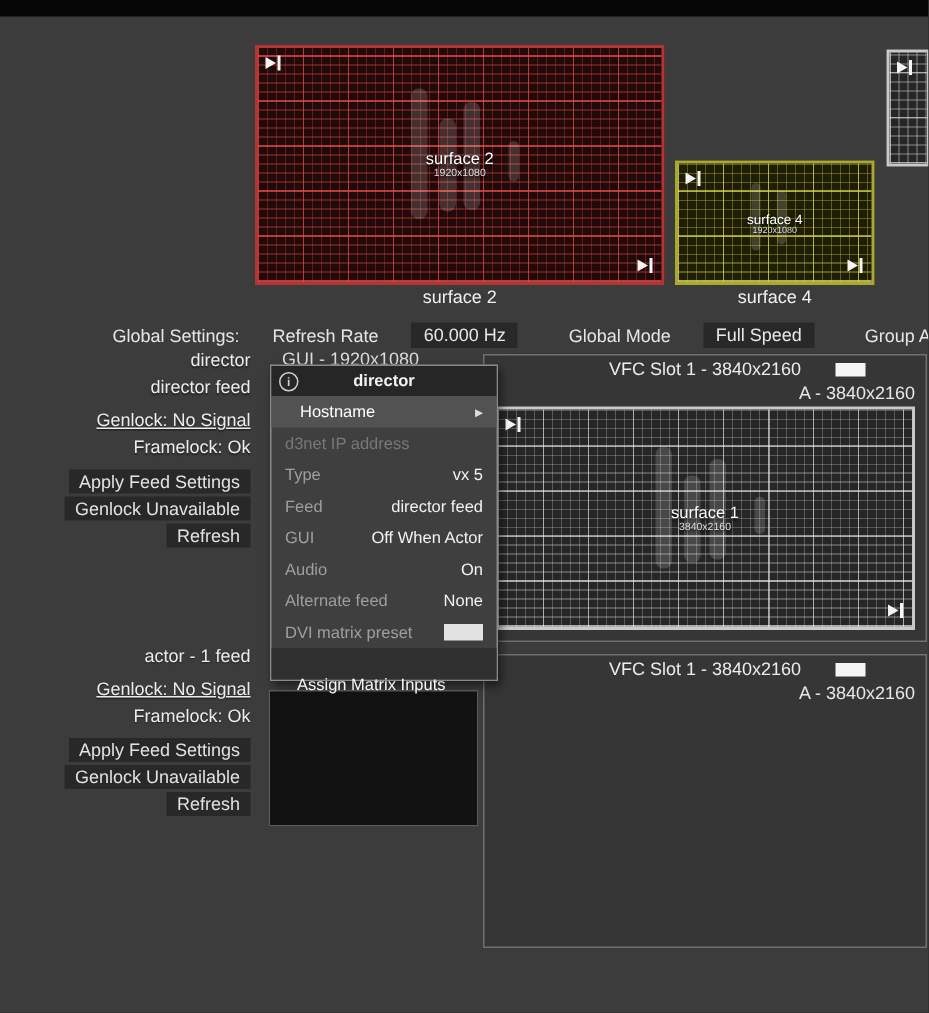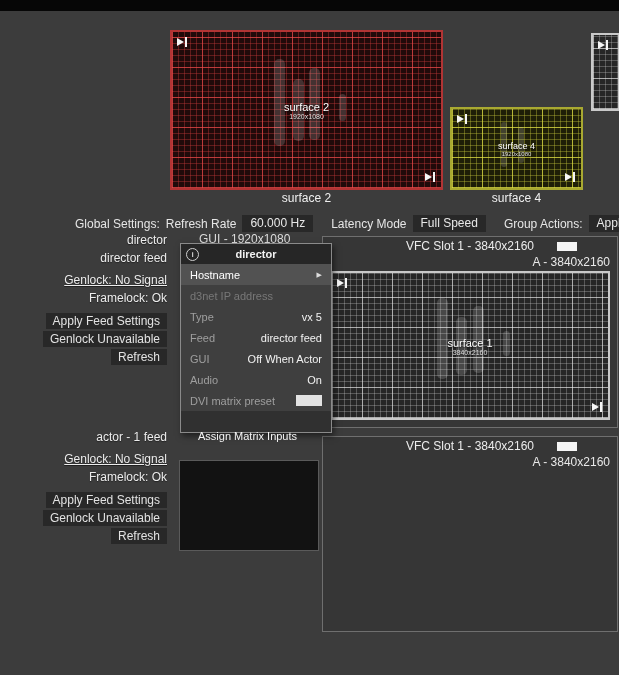--- a/index.html
+++ b/index.html
@@ -34,41 +34,41 @@
   .gb4{left:62%;top:40%;height:17%;width:7px;}
   .pat-center{position:absolute;left:50%;top:50%;transform:translate(-50%,-50%);text-align:center;z-index:4;}
   .pat-title{font-size:11px;color:#ffffff;text-shadow:0 1px 2px rgba(0,0,0,.85);white-space:nowrap;}
   .pat-sub{font-size:7px;color:#dddddd;text-shadow:0 1px 2px rgba(0,0,0,.85);white-space:nowrap;}
   .small .pat-title{font-size:9px;}
   .small .pat-sub{font-size:6px;}
   .small .gb{width:6px;}
   .caption{position:absolute;text-align:center;font-size:12px;color:#f0f0f0;}
 
   
-  .global-row{left:0;top:214px;width:619px;height:19px;display:flex;align-items:center;padding-left:75px;box-sizing:border-box;gap:6px;overflow:hidden;white-space:nowrap;}
+  .global-row{left:0;top:214px;width:619px;height:19px;display:flex;align-items:center;padding-left:75px;box-sizing:border-box;gap:22px;overflow:hidden;white-space:nowrap;}
   .value-box{background:#282828;color:#e8e8e8;padding:1px 8px;line-height:15px;}
   .gap-r{margin-right:12px;}
 
   
   .side-col{position:absolute;left:0;width:167px;text-align:right;}
   .side-label{margin-bottom:3px;line-height:15px;color:#ececec;text-shadow:0 1px 1px rgba(0,0,0,.45);}
   .side-gap{margin-top:7px;text-decoration:underline;}
   .btn-row{margin-bottom:2px;}
   .btn{display:inline-block;background:#282828;color:#e2e2e2;padding:1px 7px;line-height:14px;cursor:default;margin-left:36px;}
-  .gui-header{left:199px;top:232px;color:#dcdcdc;z-index:1;}
+  .gui-header{left:188px;top:232px;color:#dcdcdc;z-index:1;}
 
   
   .popup{left:180px;top:243px;width:150px;background:#3f3f3f;border:1px solid #8a8a8a;z-index:10;box-shadow:2px 3px 6px rgba(0,0,0,.5);}
   .popup-title{position:relative;height:20px;background:#262626;display:flex;align-items:center;justify-content:center;font-weight:bold;font-size:11px;color:#f2f2f2;}
   .info-icon{position:absolute;left:5px;top:4px;width:11px;height:11px;border:1px solid #cfcfcf;border-radius:50%;font-size:8px;line-height:11px;text-align:center;color:#cfcfcf;font-weight:bold;font-style:normal;}
   .popup-row{display:flex;justify-content:space-between;align-items:center;height:21px;padding:0 9px;font-size:11px;}
   .popup-row .p-label{color:#9f9f9f;}
   .popup-row .p-value{color:#f2f2f2;}
   .popup-row.highlighted{background:#525252;}
-  .popup-row.highlighted .p-label{color:#ffffff;}
+  .popup-row.highlighted .p-label{color:#ffffff;margin-left:10px;}
   .popup-row.muted .p-label{color:#787878;}
   .popup-row.action{background:#303030;}
   .popup-row.action .p-label{color:#f5f5f5;padding-left:8px;margin-top:28px;}
   .p-arrow{color:#dddddd;font-size:7px;}
   .p-box{display:inline-block;width:26px;height:11px;background:#e2e2e2;}
 
   
   .preview{left:179px;top:460px;width:140px;height:91px;background:#121212;border:1px solid #5a5a5a;box-sizing:border-box;}
 
   
@@ -127,21 +127,21 @@
     <span class="marker tl">
         <i class="tri"></i>
         <i class="bar"></i>
       </span>
   </div>
 
   <div class="abs global-row">
     <span>Global Settings:</span>
     <span>Refresh Rate</span>
     <span class="value-box gap-r">60.000 Hz</span>
-    <span>Latency Mode</span>
+    <span>Global Mode</span>
     <span class="value-box gap-r">Full Speed</span>
     <span>Group Actions:</span>
     <span class="value-box" style="min-width:80px;">Apply Fe</span>
   </div>
 
   <div class="abs gui-header">GUI - 1920x1080</div>
 
   <div class="side-col" style="top:233px;">
     <div class="side-label">director</div>
     <div class="side-label">director feed</div>
@@ -182,20 +182,24 @@
           <span class="p-label">Feed</span>
           <span class="p-value">director feed</span>
         </div>
         <div class="popup-row">
           <span class="p-label">GUI</span>
           <span class="p-value">Off When Actor</span>
         </div>
         <div class="popup-row">
           <span class="p-label">Audio</span>
           <span class="p-value">On</span>
+        </div>
+        <div class="popup-row">
+          <span class="p-label">Alternate feed</span>
+          <span class="p-value">None</span>
         </div>
         <div class="popup-row">
           <span class="p-label">DVI matrix preset</span>
           <span class="p-box"></span>
         </div>
         <div class="popup-row action">
           <span class="p-label">Assign Matrix Inputs</span>
         </div>
       </div>
   </div>

